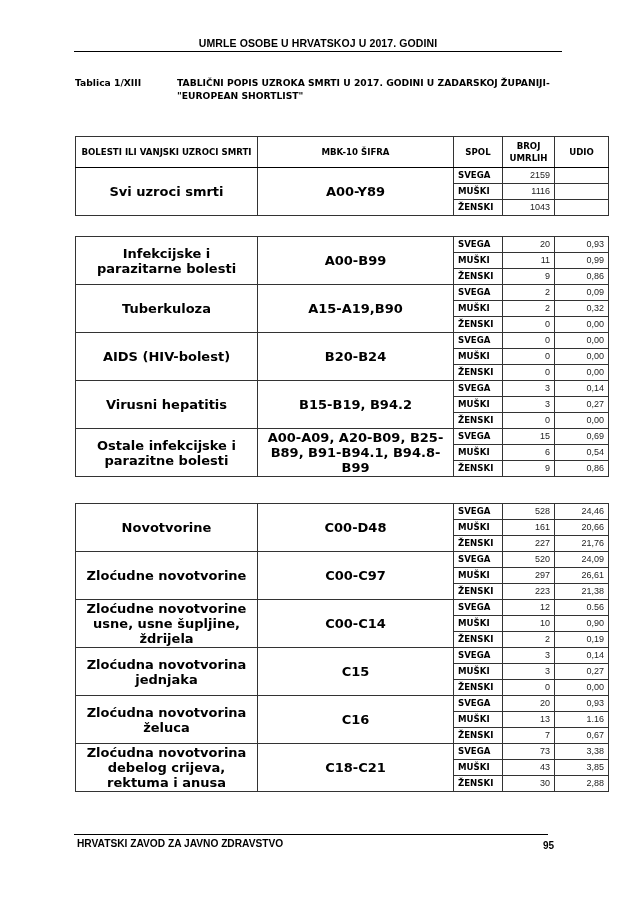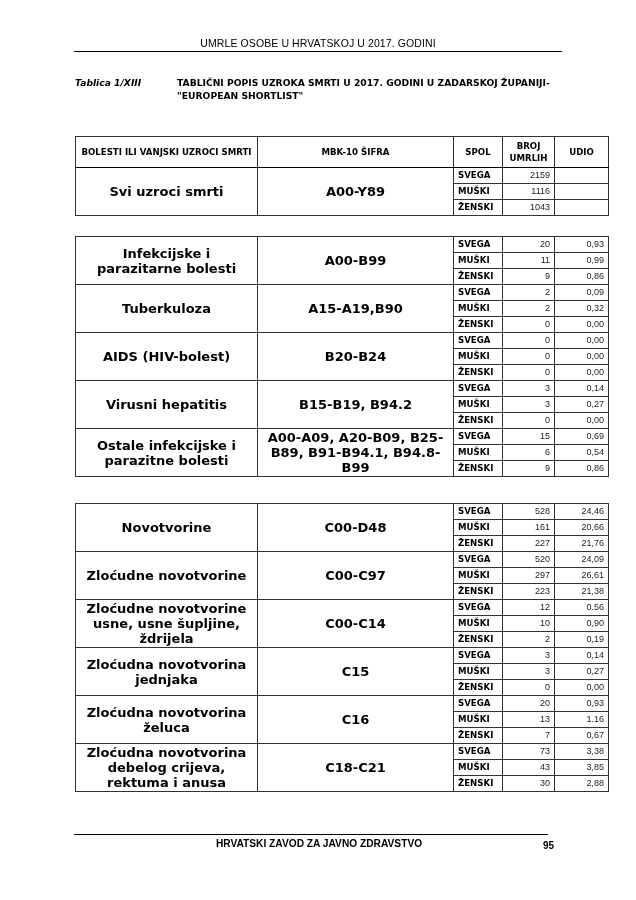--- a/index.html
+++ b/index.html
@@ -1,30 +1,30 @@
 <!DOCTYPE html>
 <html><head>
 <meta charset="utf-8">
 <style>
   html, body { margin: 0; padding: 0; background: #ffffff; }
   body { width: 636px; height: 900px; position: relative; overflow: hidden; font-family: "Liberation Sans", sans-serif; color: #000; }
-  .running-header { position: absolute; left: 75px; width: 486px; top: 37px; text-align: center; font-family: "Liberation Sans", sans-serif; font-weight: normal; font-size: 10.5px; letter-spacing: 0.1px; }
+  .running-header { position: absolute; left: 75px; width: 486px; top: 37px; text-align: center; font-family: "Liberation Sans", sans-serif; font-weight: bold; font-size: 10.5px; letter-spacing: 0.1px; }
   .header-rule { position: absolute; left: 74px; width: 488px; top: 51px; border-top: 1px solid #000; }
   .caption { position: absolute; left: 75px; top: 76px; font-family: "DejaVu Sans", sans-serif; font-weight: bold; font-size: 9.2px; line-height: 13px; }
-  .caption .label { position: absolute; left: 0; top: 0; white-space: nowrap; font-style: italic; }
+  .caption .label { position: absolute; left: 0; top: 0; white-space: nowrap; }
   .caption .title { position: absolute; left: 78px; top: 0; width: 420px; white-space: normal; margin-left: 24px; }
   table.block { position: absolute; left: 75px; width: 533px; border-collapse: collapse; table-layout: fixed; border: 1.6px solid #000; font-size: 9px; }
   table.block td, table.block th { border: 1px solid #333; padding: 0 4px; height: 15px; line-height: 15px; }
   table.block th { font-family: "DejaVu Sans", sans-serif; font-weight: bold; font-size: 8.6px; line-height: 12px; height: 30px; text-align: center; border-bottom: 1.6px solid #000; }
   td.name, td.code { font-family: "DejaVu Sans", sans-serif; font-weight: bold; font-size: 13px; text-align: center; line-height: 12px; }
   td.sex { font-family: "DejaVu Sans", sans-serif; font-weight: bold; font-size: 8.6px; text-align: left; margin-left: 48px; }
   td.num, td.share { font-family: "Liberation Sans", sans-serif; font-size: 9px; text-align: right; color: #222; }
   tr.group-start td { border-top: 1.4px solid #444; }
   .footer-rule { position: absolute; left: 74px; width: 474px; top: 834px; border-top: 1px solid #000; }
-  .footer-text { position: absolute; left: 89px; width: 460px; top: 838px; text-align: center; font-weight: bold; font-size: 10.2px; }
+  .footer-text { position: absolute; left: 77px; width: 460px; top: 838px; font-weight: bold; font-size: 10.2px; }
   .page-num { position: absolute; left: 543px; top: 840px; font-weight: bold; font-size: 10px; }
 </style>
 </head>
 <body>
 
 <div class="running-header">UMRLE OSOBE U HRVATSKOJ U 2017. GODINI</div>
 <div class="header-rule"></div>
 
 <div class="caption">
   <span class="label">Tablica 1/XIII</span>

